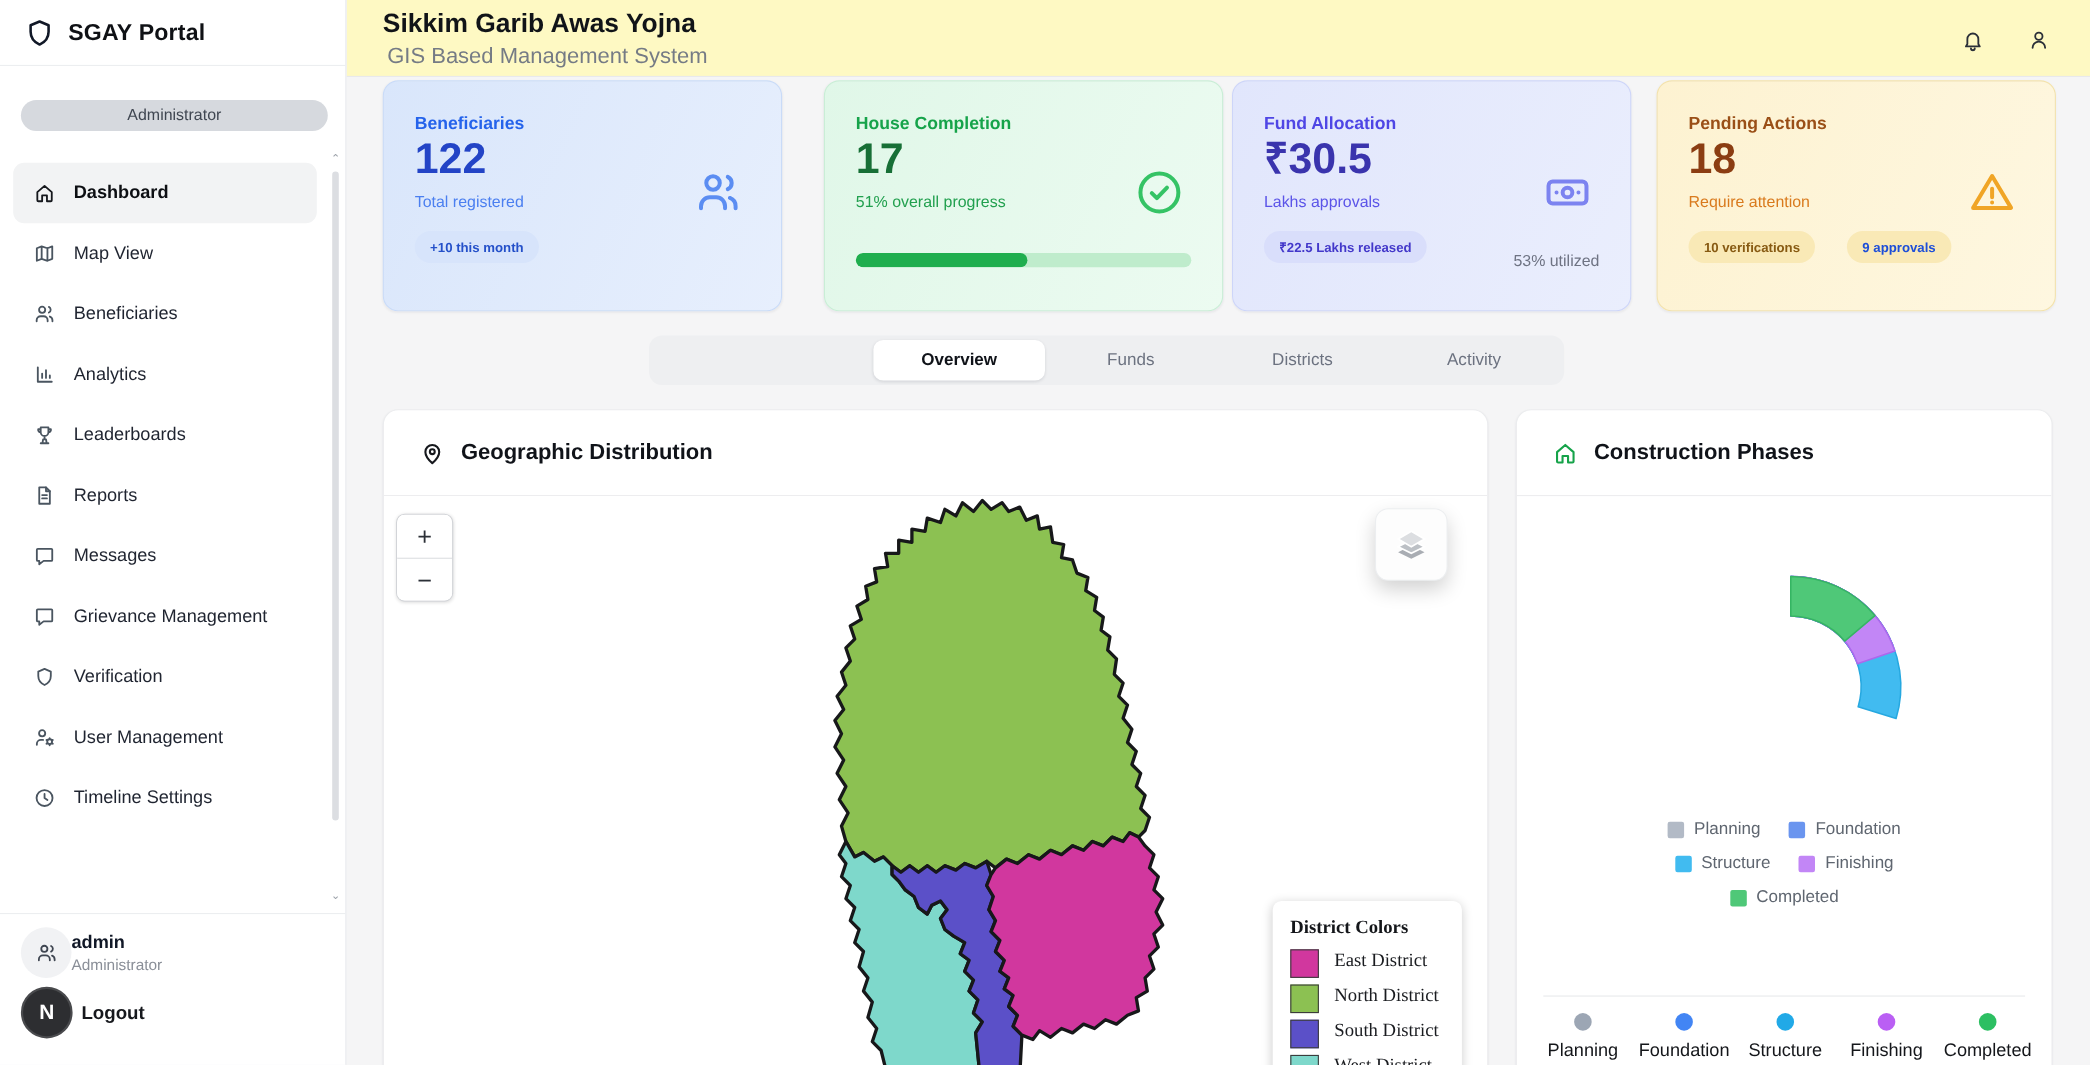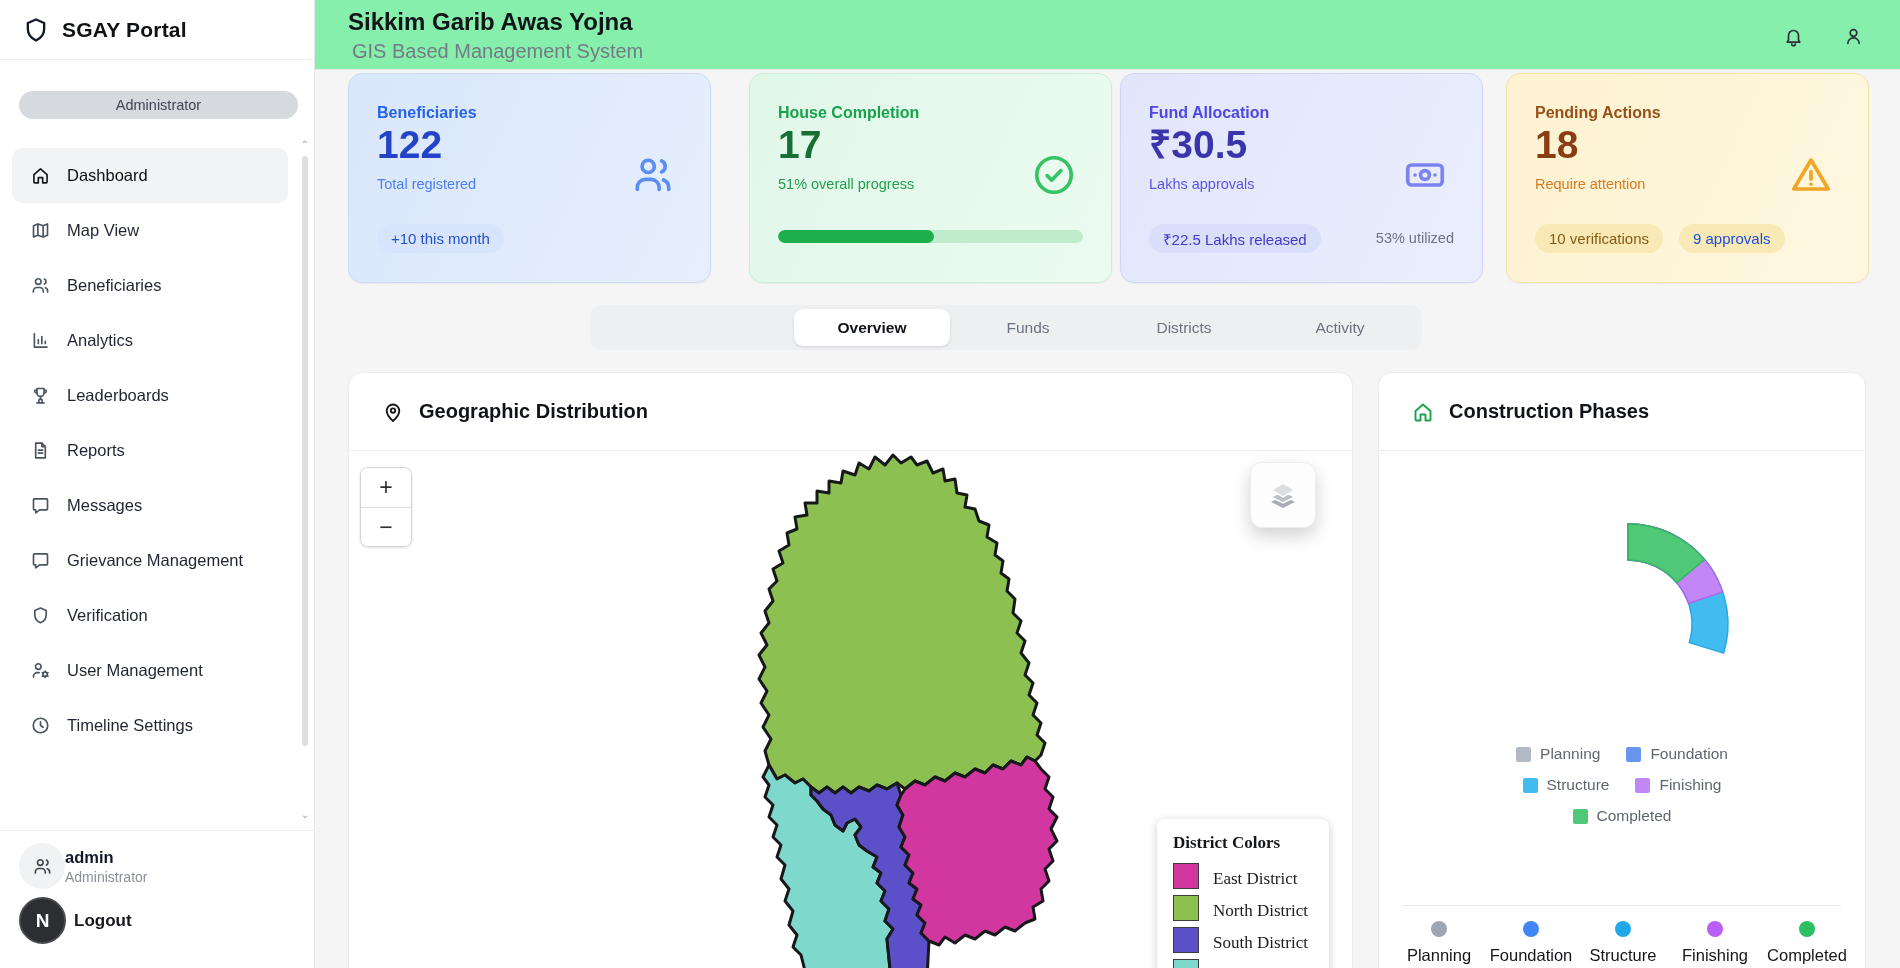--- a/index.html
+++ b/index.html
@@ -10,50 +10,50 @@
   .logo-row { position:absolute; left:0; top:0; width:100%; height:60px; border-bottom:1px solid #eceef0; display:flex; align-items:center; padding-left:22px; gap:12px; }
   .logo-row svg { width:28px; height:28px; stroke:#111827; }
   .logo-title { font-size:21px; font-weight:bold; color:#0f1115; letter-spacing:.2px; }
   .role-pill { position:absolute; left:19px; top:91px; width:279px; height:28px; background:#d6d9de; border-radius:999px; display:flex; align-items:center; justify-content:center; font-size:14.5px; color:#3f4651; }
   .nav { position:absolute; left:0; top:148px; width:100%; }
   .nav-item { position:relative; height:55px; margin:0 26px 0 12px; border-radius:10px; display:flex; align-items:center; gap:16px; padding-left:18px; cursor:pointer; }
   .nav-item.active { background:#f2f3f4; }
   .nav-item svg { width:21px; height:21px; stroke:#4a5560; flex:0 0 auto; }
   .nav-item.active svg { stroke:#16181d; }
   .nav-label { font-size:16.5px; color:#1f2430; font-weight:500; }
-  .nav-item.active .nav-label { color:#0d0f13; font-weight:400; }
+  .nav-item.active .nav-label { color:#0d0f13; font-weight:700; }
   
   .sb-scroll { position:absolute; right:4px; top:140px; width:10px; height:680px; }
   .sb-caret { position:absolute; left:0; width:10px; font-size:10px; color:#9aa0a8; text-align:center; line-height:10px; }
   .sb-thumb { position:absolute; left:2px; top:16px; width:6px; height:590px; background:#dcdee2; border-radius:3px; }
   .sb-divider { position:absolute; left:0; top:830px; width:100%; height:1px; background:#eceef0; }
   .user-row { position:absolute; left:19px; top:843px; display:flex; align-items:center; }
   .user-avatar { width:46px; height:46px; border-radius:50%; background:#f1f2f4; display:flex; align-items:center; justify-content:center; }
   .user-avatar svg { width:22px; height:22px; stroke:#3f4651; }
   .user-name { font-size:16.5px; font-weight:bold; color:#111827; }
   .user-role { font-size:14px; color:#8a8f98; margin-top:2px; }
   .logout-row { position:absolute; left:19px; top:897px; display:flex; align-items:center; gap:8px; cursor:pointer; }
   .n-avatar { width:47px; height:47px; border-radius:50%; background:#2d2e31; border:2px solid #494a4d; color:#ffffff; display:flex; align-items:center; justify-content:center; font-size:19px; font-weight:bold; }
   .logout-label { font-size:17px; font-weight:bold; color:#16181d; }
 
   
-  .header { position:absolute; left:315px; top:0; width:1585px; height:70px; background:#86efac; border-bottom:1px solid #e8e9ec; z-index:4; }
+  .header { position:absolute; left:315px; top:0; width:1585px; height:70px; background:#fef9c3; border-bottom:1px solid #e8e9ec; z-index:4; }
   .page-title { position:absolute; left:33px; top:8px; font-size:24px; font-weight:bold; color:#111418; }
   .page-subtitle { position:absolute; left:37px; top:40px; font-size:20px; color:#757b85; }
   .hdr-icon-btn { position:absolute; top:18px; width:36px; height:36px; display:flex; align-items:center; justify-content:center; cursor:pointer; background:none; border:none; }
   .hdr-icon-btn svg { width:21px; height:21px; stroke:#2b3038; }
 
   
   .card { position:absolute; top:73px; width:363px; height:210px; border-radius:14px; box-shadow:0 1px 2px rgba(16,24,40,.05); }
   .card .c-title { position:absolute; left:28px; top:30px; font-size:16px; font-weight:600; }
   .card .c-value { position:absolute; left:28px; top:46px; font-size:39px; font-weight:bold; line-height:50px; }
   .card .c-sub   { position:absolute; left:28px; top:102px; font-size:14.5px; }
   .card .c-icon  { position:absolute; right:34px; top:78px; }
   .card .c-icon svg { width:46px; height:46px; }
-  .pill { position:absolute; top:150px; height:29px; border-radius:999px; display:inline-flex; align-items:center; padding:0 14px; font-size:15px; font-weight:normal; }
+  .pill { position:absolute; top:136px; height:29px; border-radius:999px; display:inline-flex; align-items:center; padding:0 14px; font-size:12px; font-weight:bold; }
   .card-blue   { left:348px;  background:linear-gradient(115deg,#d9e6fb 0%,#e7effd 100%); border:1px solid #c9dbf8; }
   .card-green  { left:749px;  background:linear-gradient(115deg,#e0f7e8 0%,#ecfbf1 100%); border:1px solid #c9eed6; }
   .card-indigo { left:1120px; background:linear-gradient(115deg,#e1e6fc 0%,#eaeefd 100%); border:1px solid #cdd5f9; }
   .card-amber  { left:1506px; background:linear-gradient(115deg,#fdf2d1 0%,#fef7e0 100%); border:1px solid #f3e2ab; }
   .progress-track { position:absolute; left:28px; right:28px; top:156px; height:13px; border-radius:999px; background:#bfeccc; overflow:hidden; }
   .progress-fill { height:100%; border-radius:999px; background:#1fae4e; }
   .fund-utilized { position:absolute; right:28px; top:156px; font-size:14.5px; color:#6e7383; }
 
   
   .tabs-bar { position:absolute; left:590px; top:305px; width:832px; height:45px; background:#eeeff1; border-radius:12px; display:flex; align-items:center; justify-content:flex-end; padding:4px; }
@@ -69,21 +69,21 @@
   .panel-head svg { width:24px; height:24px; }
 
   
   .map-area { position:absolute; left:0; top:78px; width:100%; height:542px; background:#ffffff; }
   .zoom-ctl { position:absolute; left:11px; top:16px; width:52px; border:1px solid #d2d4d8; border-radius:8px; background:#ffffff; box-shadow:0 1px 3px rgba(0,0,0,.12); overflow:hidden; }
   .zoom-btn { width:100%; height:39px; background:#ffffff; border:none; font-size:23px; color:#2b2f36; cursor:pointer; display:flex; align-items:center; justify-content:center; font-family:"Liberation Sans",sans-serif; }
   .zoom-btn + .zoom-btn { border-top:1px solid #dddfe2; }
   .layers-btn { position:absolute; right:36px; top:11px; width:66px; height:66px; background:#fdfdfd; border:1px solid #eceef0; border-radius:12px; box-shadow:0 8px 18px rgba(0,0,0,.18); display:flex; align-items:center; justify-content:center; cursor:pointer; }
   .map-legend { position:absolute; right:23px; bottom:-8px; width:172px; background:#ffffff; border-radius:8px; box-shadow:0 2px 10px rgba(0,0,0,.2); padding:14px 14px 16px 16px; font-family:"Liberation Serif","DejaVu Serif",serif; }
   .map-legend-title { font-size:17px; font-weight:bold; color:#14161a; margin-bottom:10px; }
-  .ml-item { display:flex; align-items:flex-end; gap:14px; margin-top:6px; }
+  .ml-item { display:flex; align-items:flex-start; gap:14px; margin-top:6px; }
   .ml-swatch { width:26px; height:26px; border:1.5px solid #3c3c3c; flex:0 0 auto; }
   .ml-label { font-size:17px; color:#1a1c20; }
 
   
   .donut-wrap { position:absolute; left:144px; top:146px; width:210px; height:210px; }
   .phase-legend { position:absolute; left:0; top:372px; width:100%; display:flex; flex-direction:column; gap:13px; align-items:center; }
   .pl-row { display:flex; gap:26px; }
   .pl-item { display:flex; align-items:center; gap:9px; }
   .pl-swatch { width:15px; height:15px; border-radius:2px; }
   .pl-label { font-size:15.5px; color:#5f6670; }

